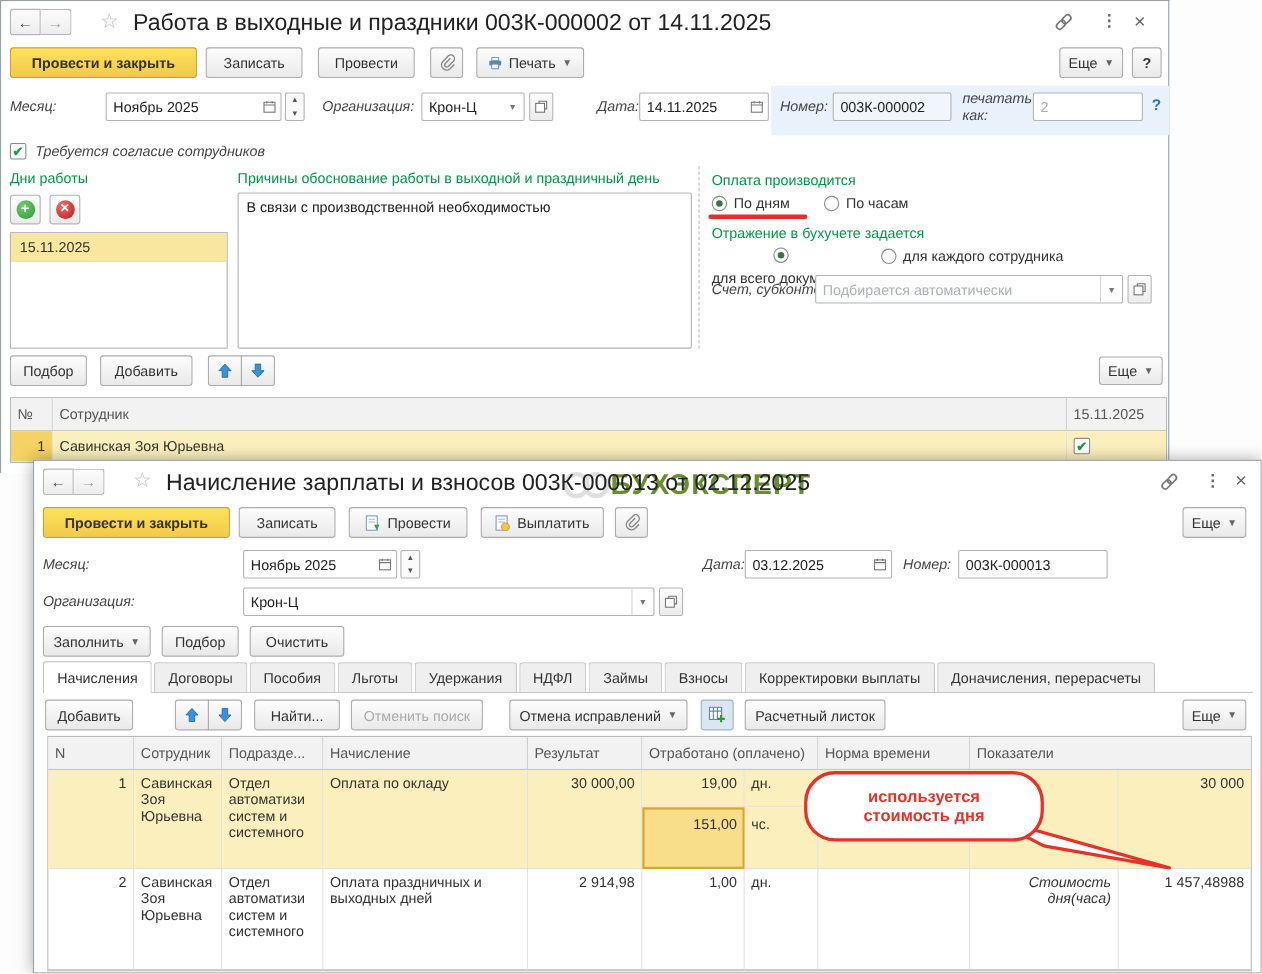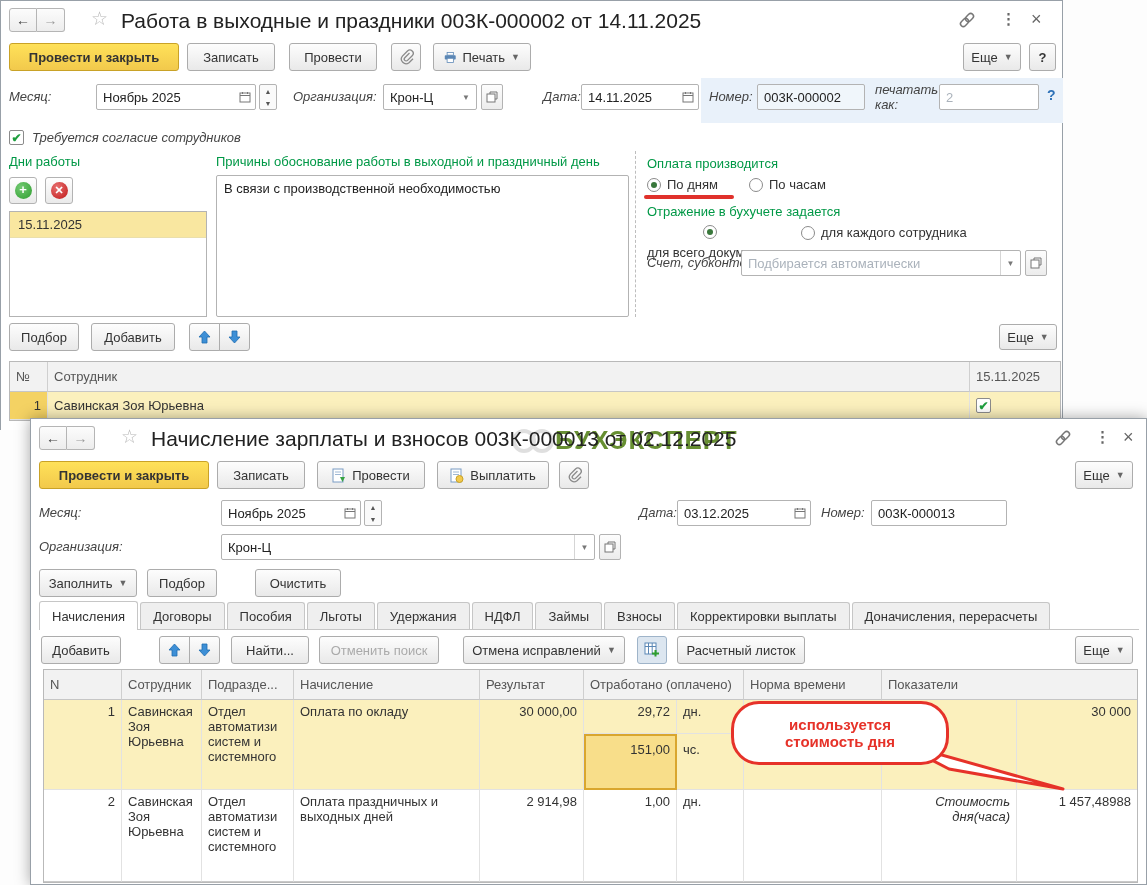--- a/index.html
+++ b/index.html
@@ -341,21 +341,21 @@
         <rect x="1" y="3" width="8" height="8" fill="#fff" stroke="#777"></rect>
         <path d="M4 3V1h7v7H9" fill="none" stroke="#777"></path>
       </svg>
   </div>
 
   <button class="btn" style="left:8px;top:150px;width:98px;">
       <span>Заполнить</span>
       <span class="caret">▼</span>
     </button>
   <button class="btn" style="left:116px;top:150px;width:70px;">Подбор</button>
-  <button class="btn" style="left:196px;top:150px;width:86px;margin-left:28px;">Очистить</button>
+  <button class="btn" style="left:196px;top:150px;width:86px;">Очистить</button>
 
   <div class="abs" style="left:8px;top:182px;width:1100px;height:29px;">
     <div class="abs" style="left:0;top:28px;width:1100px;border-top:1px solid #C6C6C6;"></div>
     <span class="tab active">Начисления</span><span class="tab">Договоры</span><span class="tab">Пособия</span><span class="tab">Льготы</span><span class="tab">Удержания</span><span class="tab">НДФЛ</span><span class="tab">Займы</span><span class="tab">Взносы</span><span class="tab">Корректировки выплаты</span><span class="tab">Доначисления, перерасчеты</span>
   </div>
 
   <button class="btn" style="left:10px;top:217px;width:80px;">Добавить</button>
   <button class="btn" style="left:128px;top:217px;width:31px;padding:0;border-radius:3px 0 0 3px;">
     <svg width="13" height="14" viewBox="0 0 13 14">
         <path d="M6.5 1 12 7H9v6H4V7H1Z" fill="#3D8FD6" stroke="#1E6CB0" stroke-width="0.8"></path>
@@ -395,21 +395,21 @@
     <div class="c hd">Результат</div>
     <div class="c hd" style="grid-column:6/8;">Отработано (оплачено)</div>
     <div class="c hd">Норма времени</div>
     <div class="c hd" style="grid-column:9/11;border-right:none;">Показатели</div>
 
     <div class="c y num" style="grid-row:2/4;">1</div>
     <div class="c y" style="grid-row:2/4;">Савинская Зоя Юрьевна</div>
     <div class="c y" style="grid-row:2/4;">Отдел автоматизи систем и системного</div>
     <div class="c y" style="grid-row:2/4;">Оплата по окладу</div>
     <div class="c y num" style="grid-row:2/4;">30 000,00</div>
-    <div class="c y num">29,72</div>
+    <div class="c y num">19,00</div>
     <div class="c y">дн.</div>
     <div class="c y" style="grid-row:2/4;grid-column:8;"></div>
     <div class="c y" style="grid-row:2/4;grid-column:9;"></div>
     <div class="c y num" style="grid-row:2/4;grid-column:10;border-right:none;">30 000</div>
     <div class="c y num sel" style="grid-row:3;grid-column:6;padding-top:8px;">151,00</div>
     <div class="c y" style="grid-row:3;grid-column:7;padding-top:8px;">чс.</div>
 
     <div class="c num" style="grid-row:4;border-bottom-color:#C9C9C9;">2</div>
     <div class="c" style="grid-row:4;border-bottom-color:#C9C9C9;">Савинская Зоя Юрьевна</div>
     <div class="c" style="grid-row:4;border-bottom-color:#C9C9C9;">Отдел автоматизи систем и системного</div>

